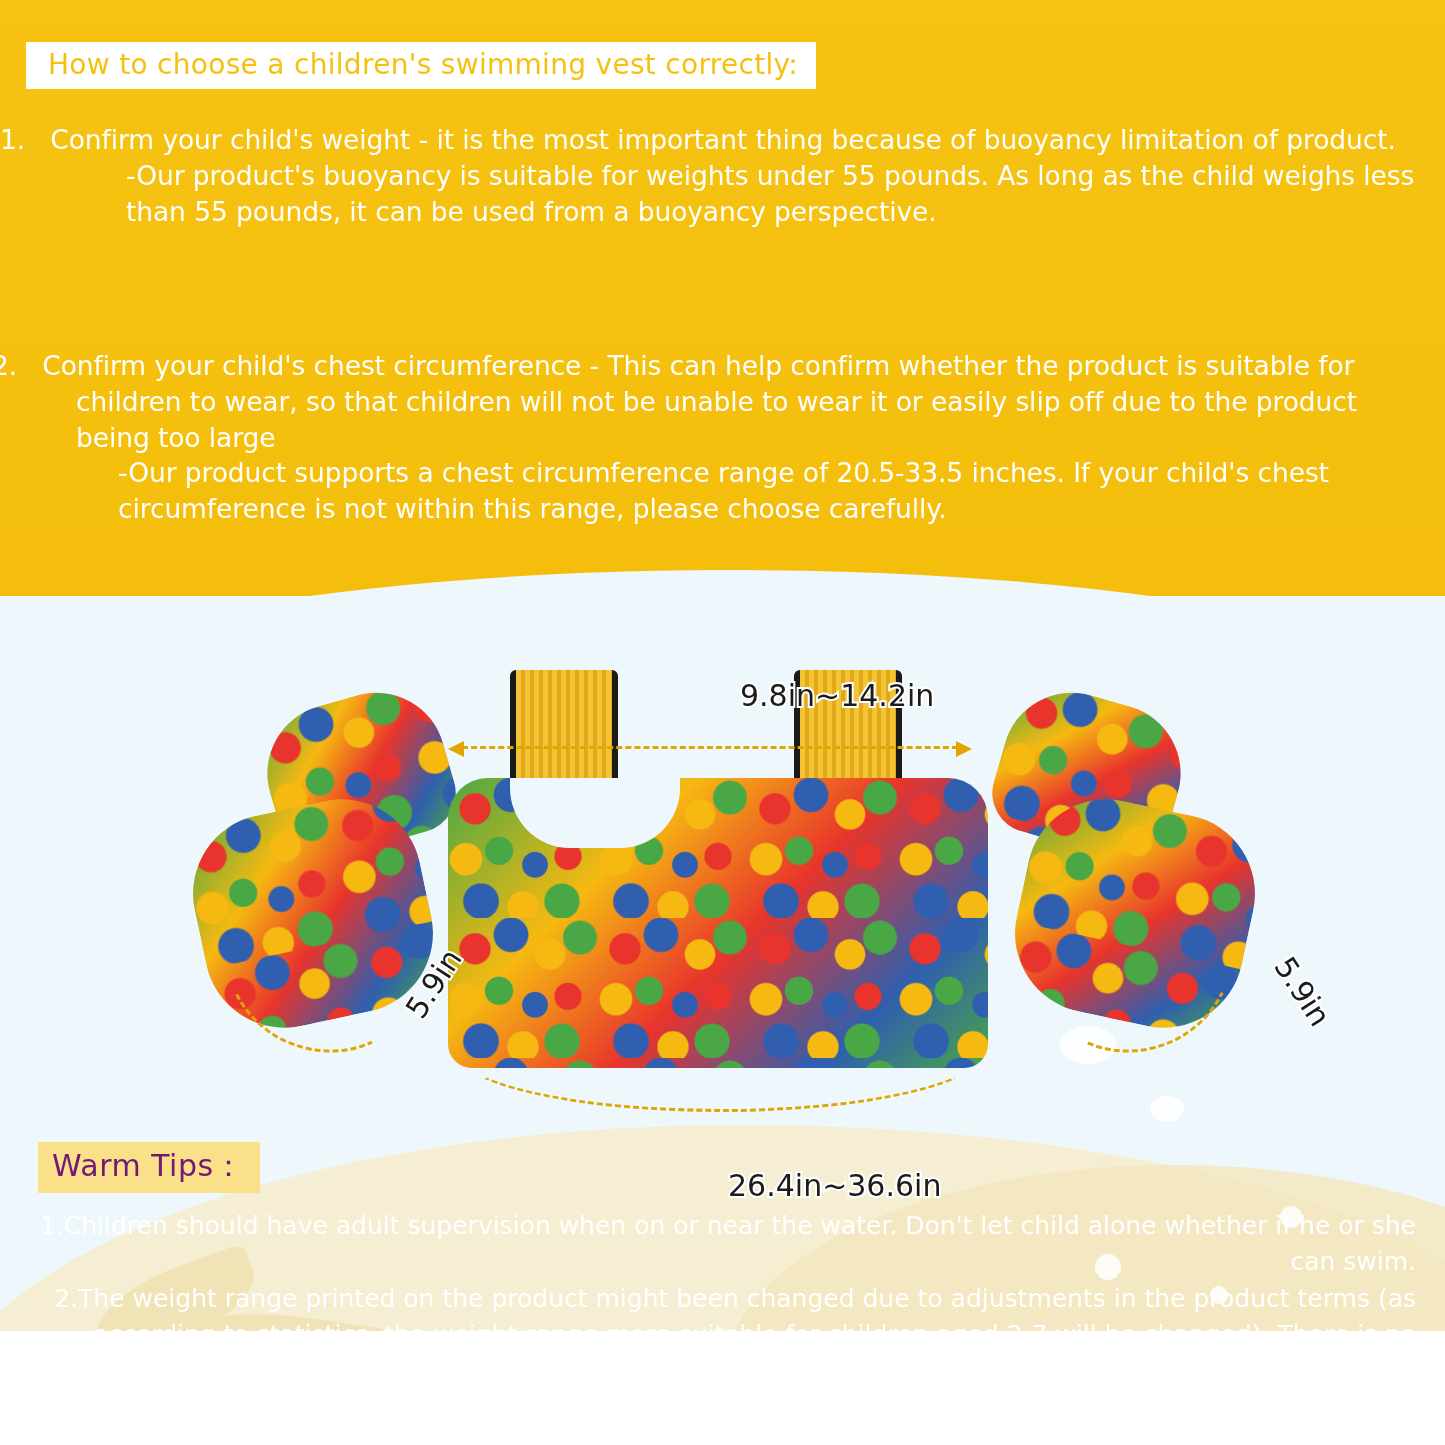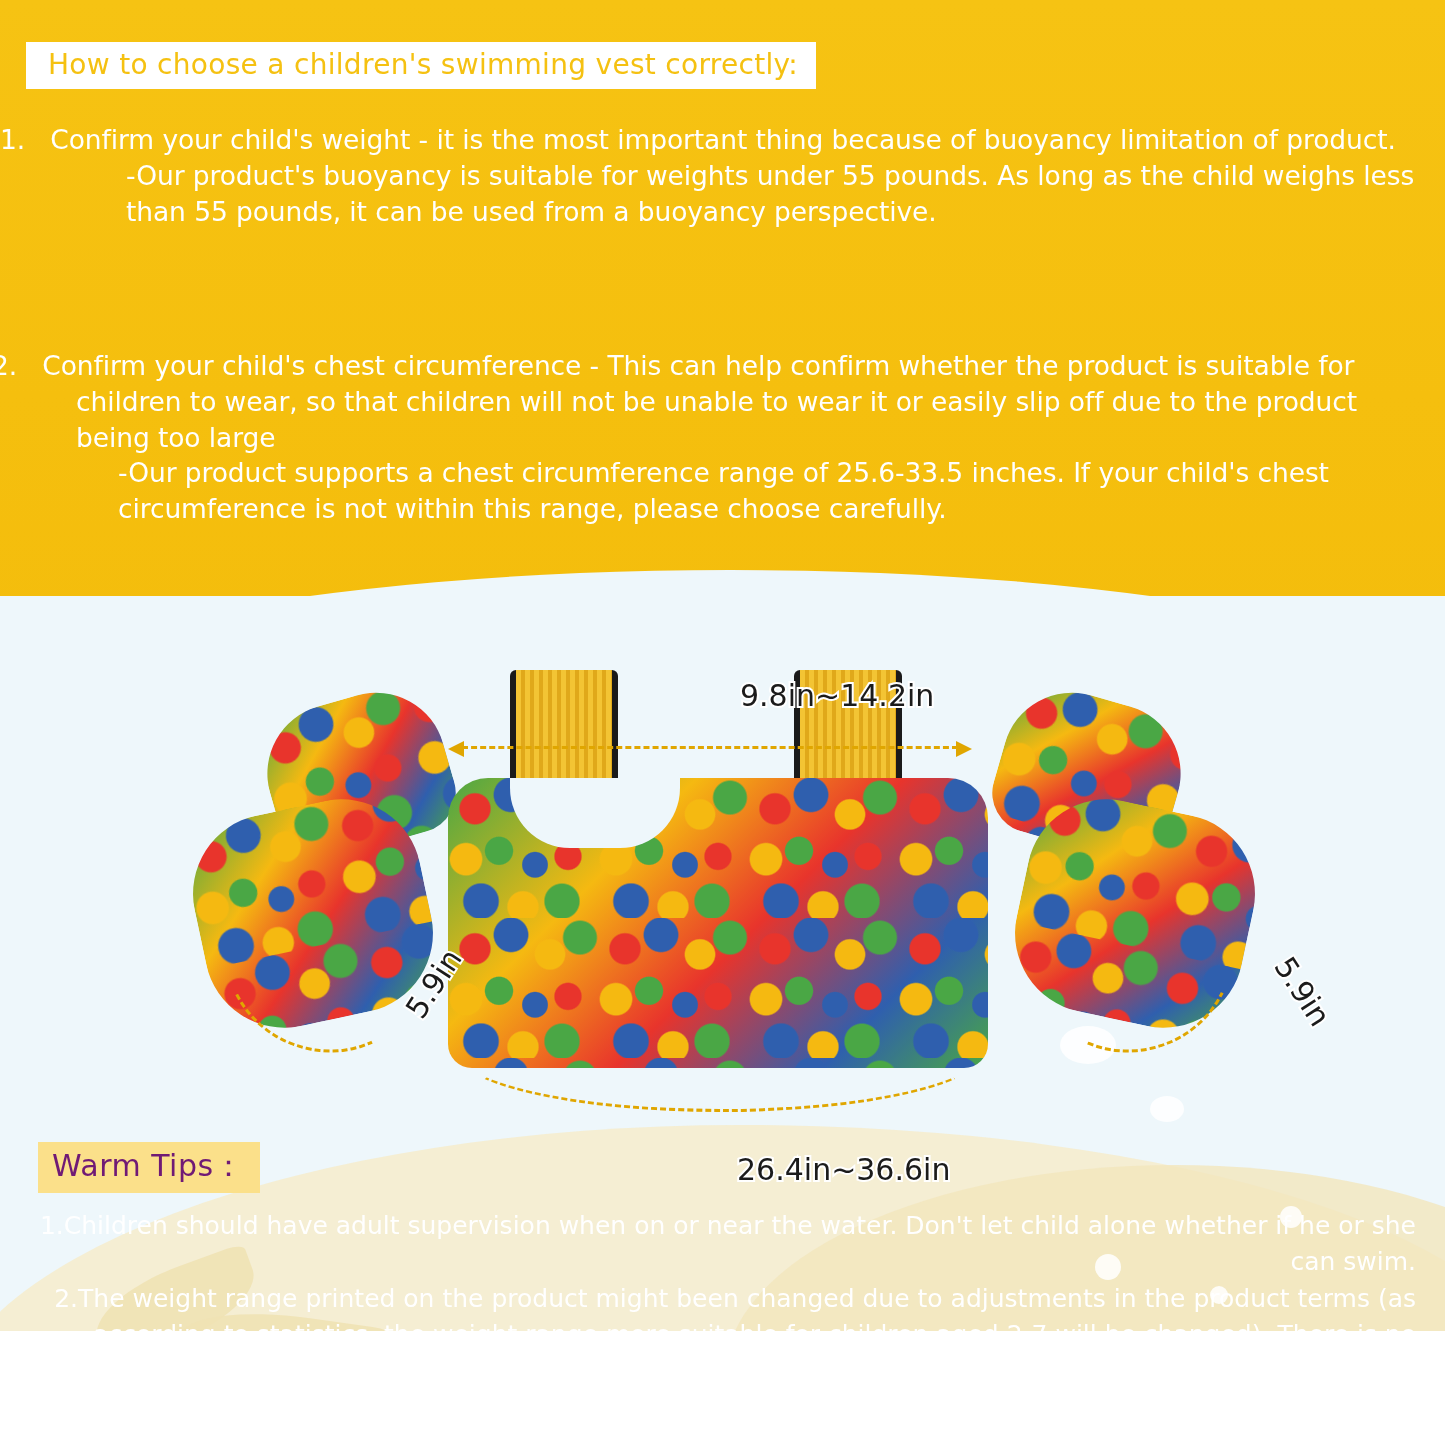--- a/index.html
+++ b/index.html
@@ -205,21 +205,21 @@
   .dim-label {
     position: absolute;
     font-size: 30px;
     color: #1b1b1b;
     font-family: "DejaVu Sans", sans-serif;
     white-space: nowrap;
     -webkit-text-stroke: 4px #ffffff;
     paint-order: stroke fill;
   }
   .dim-top { left: 560px; top: 22px; }
-  .dim-bottom { left: 548px; top: 496px; margin-left: 9px; }
+  .dim-bottom { left: 548px; top: 512px; }
   .dim-left { left: 216px; top: 310px; transform: rotate(-57deg); }
   .dim-right { left: 1085px; top: 318px; transform: rotate(57deg); }
 
   .arrow-h {
     position: absolute;
     left: 282px;
     top: 90px;
     width: 496px;
     height: 2px;
     border-top: 3px dashed #e0a600;
@@ -292,21 +292,21 @@
         <span class="idx">1.</span>
         <span>Confirm your child's weight - it is the most important thing because of buoyancy limitation of product.</span>
         <span class="sub">-Our product's buoyancy is suitable for weights under 55 pounds. As long as the child weighs less than 55 pounds, it can be used from a buoyancy perspective.</span>
       </div>
     </div>
 
     <div class="para p2">
       <div class="hang">
         <span class="idx">2.</span>
         <span>Confirm your child's chest circumference - This can help confirm whether the product is suitable for children to wear, so that children will not be unable to wear it or easily slip off due to the product being too large</span>
-        <span class="sub">-Our product supports a chest circumference range of 25.6-33.5 inches. If your child's chest circumference is not within this range, please choose carefully.</span>
+        <span class="sub">-Our product supports a chest circumference range of 20.5-33.5 inches. If your child's chest circumference is not within this range, please choose carefully.</span>
       </div>
     </div>
 
     <div class="curve"></div>
     <div class="curve2"></div>
   </div>
 
   <div class="mid">
 
     <div class="sand"></div>

